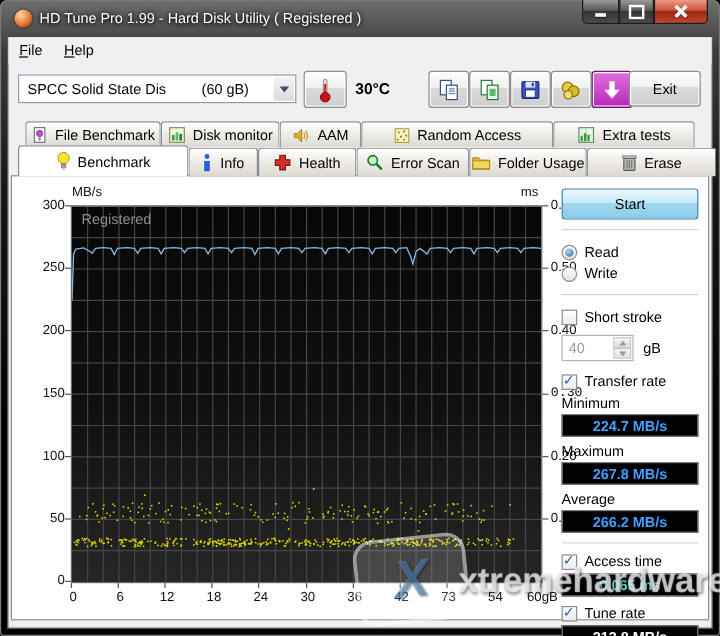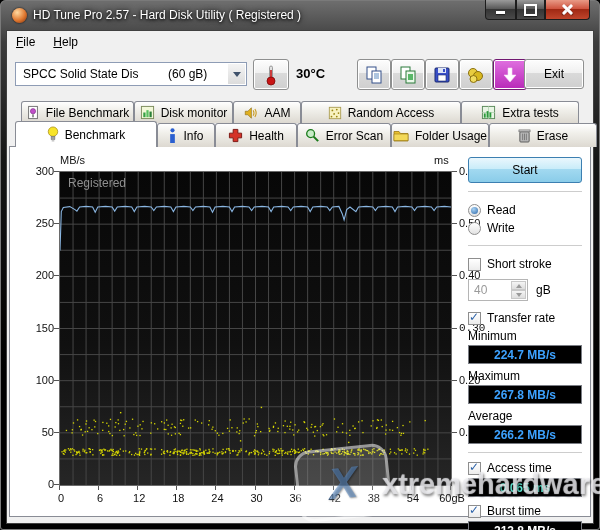--- a/index.html
+++ b/index.html
@@ -104,21 +104,21 @@
     color:rgba(225,225,230,0.42);text-shadow:0 0 1px rgba(255,255,255,0.7),1px 2px 3px rgba(0,0,0,0.55);}
 </style>
 </head>
 <body>
 
 <div class="screen">
   <div class="win">
 
     <div class="titlebar">
       <div class="title-icon"></div>
-      <div class="title-text">HD Tune Pro 2.57 - Hard Disk Utility (  Registered )</div>
+      <div class="title-text">HD Tune Pro 1.99 - Hard Disk Utility (  Registered )</div>
       <div class="winbtns">
         <div class="wbtn min">
             <div class="glyph-min"></div>
           </div>
         <div class="wbtn max">
             <div class="glyph-max"></div>
           </div>
         <div class="wbtn close">
             <div class="glyph-close"></div>
           </div>
@@ -978,21 +978,21 @@
             <div class="tick-label" style="left: 151.3px; top: 345px; width: 34px; text-align: center;">18</div>
             <div class="tick-mark" style="left: 166.3px; top: 339px; width: 1px; height: 4px;"></div>
             <div class="tick-label" style="left: 190.4px; top: 345px; width: 34px; text-align: center;">24</div>
             <div class="tick-mark" style="left: 205.4px; top: 339px; width: 1px; height: 4px;"></div>
             <div class="tick-label" style="left: 229.5px; top: 345px; width: 34px; text-align: center;">30</div>
             <div class="tick-mark" style="left: 244.5px; top: 339px; width: 1px; height: 4px;"></div>
             <div class="tick-label" style="left: 268.6px; top: 345px; width: 34px; text-align: center;">36</div>
             <div class="tick-mark" style="left: 283.6px; top: 339px; width: 1px; height: 4px;"></div>
             <div class="tick-label" style="left: 307.7px; top: 345px; width: 34px; text-align: center;">42</div>
             <div class="tick-mark" style="left: 322.7px; top: 339px; width: 1px; height: 4px;"></div>
-            <div class="tick-label" style="left: 346.8px; top: 345px; width: 34px; text-align: center;">38</div>
+            <div class="tick-label" style="left: 346.8px; top: 345px; width: 34px; text-align: center;">73</div>
             <div class="tick-mark" style="left: 361.8px; top: 339px; width: 1px; height: 4px;"></div>
             <div class="tick-label" style="left: 385.9px; top: 345px; width: 34px; text-align: center;">54</div>
             <div class="tick-mark" style="left: 400.9px; top: 339px; width: 1px; height: 4px;"></div>
             <div class="tick-label" style="left: 425px; top: 345px; width: 34px; text-align: center;">60gB</div>
             <div class="tick-mark" style="left: 440px; top: 339px; width: 1px; height: 4px;"></div>
           </div>
 
         <div class="panel">
           <div class="start-btn">
               <span>Start</span>
@@ -1036,21 +1036,21 @@
           <div class="plabel">Average</div>
           <div class="vbox v-blue">266.2 MB/s</div>
           <hr class="sep" style="margin:5px 0">
           <div class="ctl-row">
             <span class="cb checked"></span>
             <span>Access time</span>
           </div>
           <div class="vbox v-yellow">0.065 ms</div>
           <div class="ctl-row" style="margin-top:2px">
             <span class="cb checked"></span>
-            <span>Burst time</span>
+            <span>Tune rate</span>
           </div>
           <div class="vbox v-white">213.8 MB/s</div>
 
         </div>
       </div>
     </div>
   </div>
 
   <div class="wm wm-logo">
       <span>X</span>

